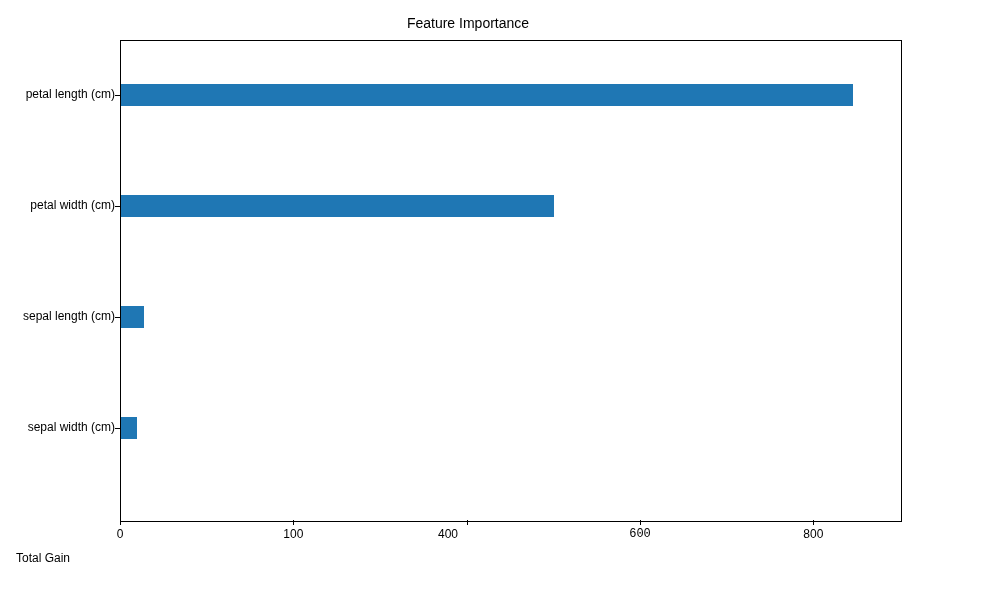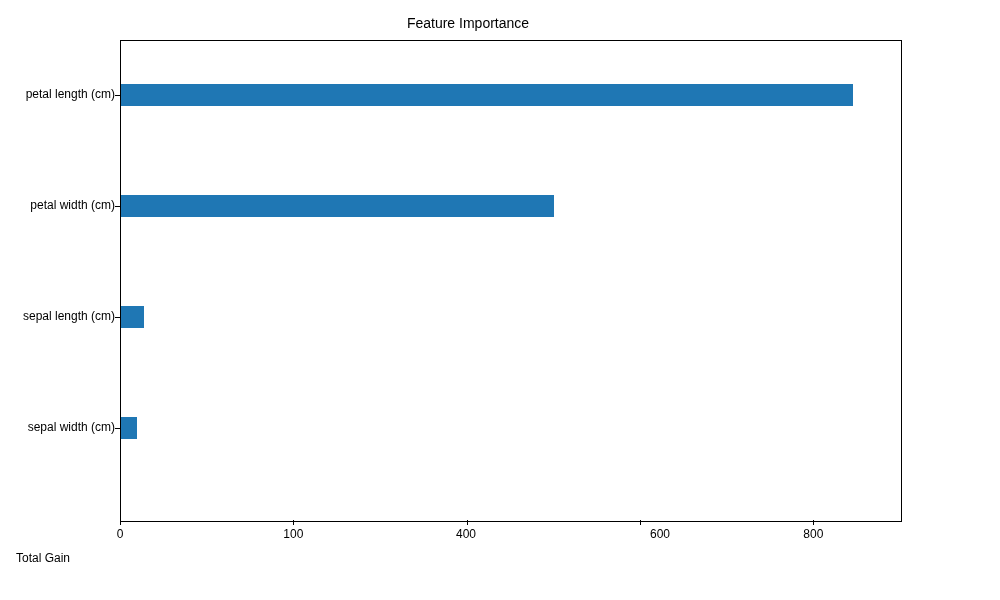--- a/index.html
+++ b/index.html
@@ -94,19 +94,19 @@
 
 <div class="y-tick-label" style="top: 420px;">sepal width (cm)</div>
 <div class="y-tick" style="top: 428px;"></div>
 <div class="bar" style="top: 417px; left: 121px; width: 16.4667px;"></div>
 
 <div class="x-tick" style="left: 120px;"></div>
 <div class="x-tick-label" style="left: 100px;">0</div>
 <div class="x-tick" style="left: 293.333px;"></div>
 <div class="x-tick-label" style="left: 273.333px;">100</div>
 <div class="x-tick" style="left: 466.667px;"></div>
-<div class="x-tick-label" style="left: 446px;">400</div>
+<div class="x-tick-label" style="left: 428px;">400</div>
 <div class="x-tick" style="left: 640px;"></div>
-<div class="x-tick-label" style="left: 640px;">600</div>
+<div class="x-tick-label" style="left: 620px; font-family: Liberation Mono, monospace;">600</div>
 <div class="x-tick" style="left: 813.333px;"></div>
 <div class="x-tick-label" style="left: 793.333px; text-align: center;">800</div>
 
 <div class="x-label">Total Gain</div>
 
 </body></html>

